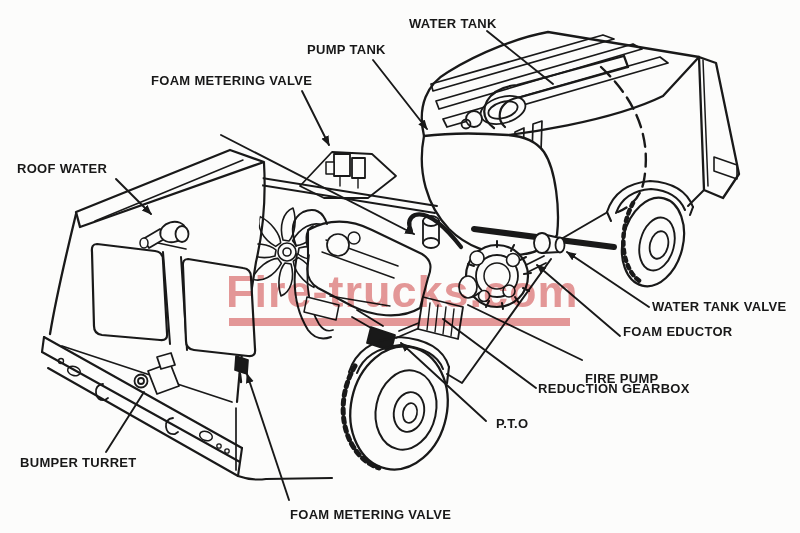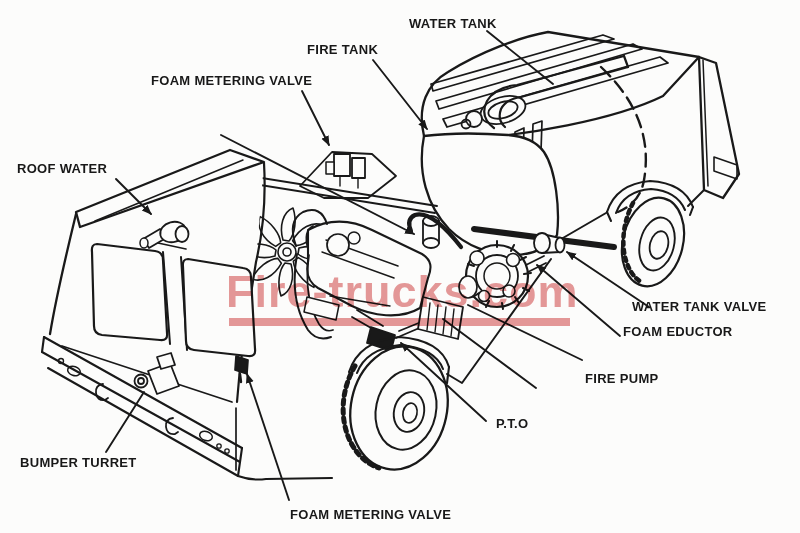--- a/index.html
+++ b/index.html
@@ -255,23 +255,24 @@
         <line x1="106" y1="452" x2="144" y2="392"></line>
         <line x1="289" y1="500" x2="247" y2="374" marker-end="url(#arr)"></line>
       </g>
     </g>
   </svg>
 
   <div class="watermark">Fire-trucks.com</div>
   <div class="watermark-underline"></div>
 
   <div class="lbl" style="left:409px;top:17px;">WATER TANK</div>
-  <div class="lbl" style="left:307px;top:43px;">FIRE TANK</div>
+  <div class="lbl" style="left:307px;top:43px;">PUMP TANK</div>
   <div class="lbl" style="left:151px;top:74px;">FOAM METERING VALVE</div>
   <div class="lbl" style="left:17px;top:162px;">ROOF WATER</div>
-  <div class="lbl" style="left:632px;top:300px;text-align:center;">WATER TANK VALVE</div>
+  <div class="lbl" style="left:652px;top:300px;text-align:center;">WATER TANK VALVE</div>
   <div class="lbl" style="left:623px;top:325px;">FOAM EDUCTOR</div>
   <div class="lbl" style="left:585px;top:372px;">FIRE PUMP</div>
+  <div class="lbl" style="left:538px;top:382px;">REDUCTION GEARBOX</div>
   <div class="lbl" style="left:496px;top:417px;text-align:right;">P.T.O</div>
   <div class="lbl" style="left:20px;top:456px;">BUMPER TURRET</div>
   <div class="lbl" style="left:290px;top:508px;">FOAM METERING VALVE</div>
 
 </div>
 
 </body></html>

